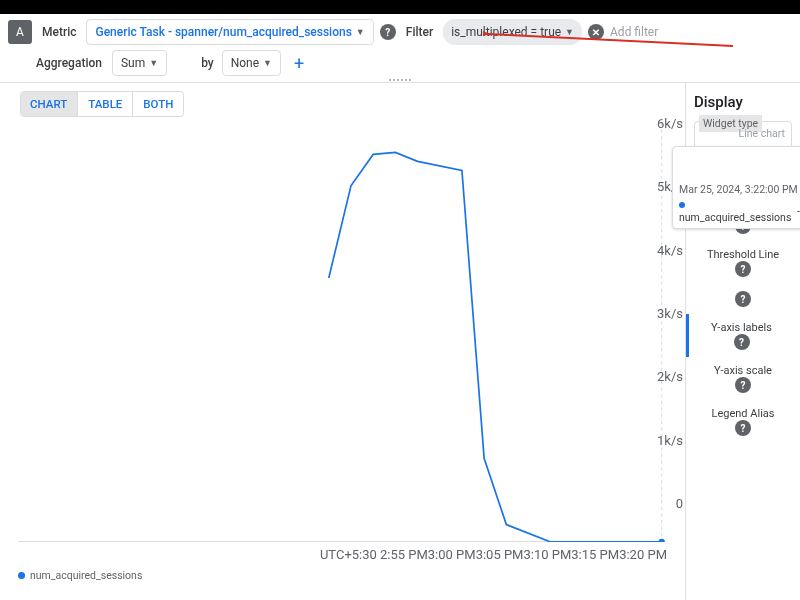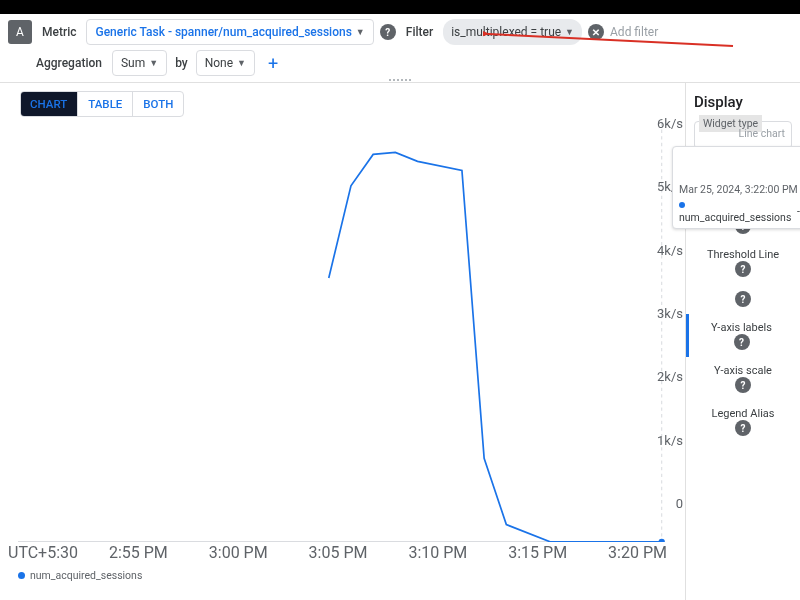--- a/index.html
+++ b/index.html
@@ -19,23 +19,23 @@
   .plus-btn { width:24px; height:24px; display:flex; align-items:center; justify-content:center; color:#1a73e8; font-size:18px; font-weight:400; cursor:pointer;}
   .divider { height:1px; background:#e0e0e0; position:relative;}
   .grip { position:absolute; left:50%; top:-3px; transform:translateX(-50%); width:22px; height:6px; display:flex; justify-content:space-between;}
   .grip span{ width:2px; height:2px; background:#9aa0a6; border-radius:50%;}
 
   .main-area { display:flex; height:calc(600px - 14px - 36px - 32px - 1px); }
   .chart-col { flex:1 1 auto; padding:8px 0 0 8px; position:relative; }
   .view-tabs { border:1px solid #dadce0; border-radius:4px; display:inline-flex; overflow:hidden; margin-left:12px;}
   .view-tabs > div { padding:5px 10px; font-size:11.5px; font-weight:500; color:#1a73e8; border-right:1px solid #dadce0; cursor:pointer;}
   .view-tabs > div:last-child { border-right:none;}
-  .view-tabs > div.active { background:#0f172a;padding-left:9px; }
+  .view-tabs > div.active { background:#e5e5e5;padding-left:9px; }
   .plot-wrap { position:absolute; left:18px; right:0; top:40px; bottom:58px; }
-  .xaxis { position:absolute; left:8px; right:0; bottom:38px; display:flex; justify-content:space-between; font-size:16px; color:#5f6368;}
+  .xaxis { position:absolute; left:8px; right:0; bottom:38px; display:flex; justify-content:flex-end; font-size:13px; color:#5f6368;}
   .xaxis span:first-child { text-align:left;}
   .legend { position:absolute; left:18px; bottom:18px; font-size:10.5px; color:#5f6368; display:flex; align-items:center; gap:5px;}
   .legend .dot{ width:7px; height:7px; border-radius:50%; background:#1a73e8;}
   .ylab { position:absolute; right:2px; font-size:13px; color:#5f6368; transform:translateY(-50%);}
 
   .side-col { width:115px; border-left:1px solid #e0e0e0; padding:10px 6px; position:relative;}
   .side-title { font-size:15px; font-weight:500; color:#202124; padding:0 2px 10px 2px;}
   .side-row { display:flex; align-items:center; justify-content:space-between; font-size:11px; color:#3c4043; padding:7px 2px; cursor:pointer;flex-direction:column;}
   .side-row .lbl { flex:1; }
   .fieldset-label { font-size:10.5px; color:#5f6368; padding:2px 4px; background:#e5e5e5; position:relative; top:-6px; left:4px;}
@@ -71,21 +71,21 @@
   <div class="x-circ">✕</div>
   <div class="ghost-text">Add filter</div>
 </div>
 
 <div class="toolbar2">
   <div class="pill label">Aggregation</div>
   <div class="pill">
     <span>Sum</span>
       <span class="caret">▼</span>
   </div>
-  <div class="pill label" style="padding:3px 2px;">by</div>
+  <div class="pill label" style="padding:3px 2px;margin-left:26px;">by</div>
   <div class="pill">
     <span>None</span>
       <span class="caret">▼</span>
   </div>
   <div class="plus-btn">+</div>
 </div>
 
 <div class="divider">
   <div class="grip">
       <span></span>

